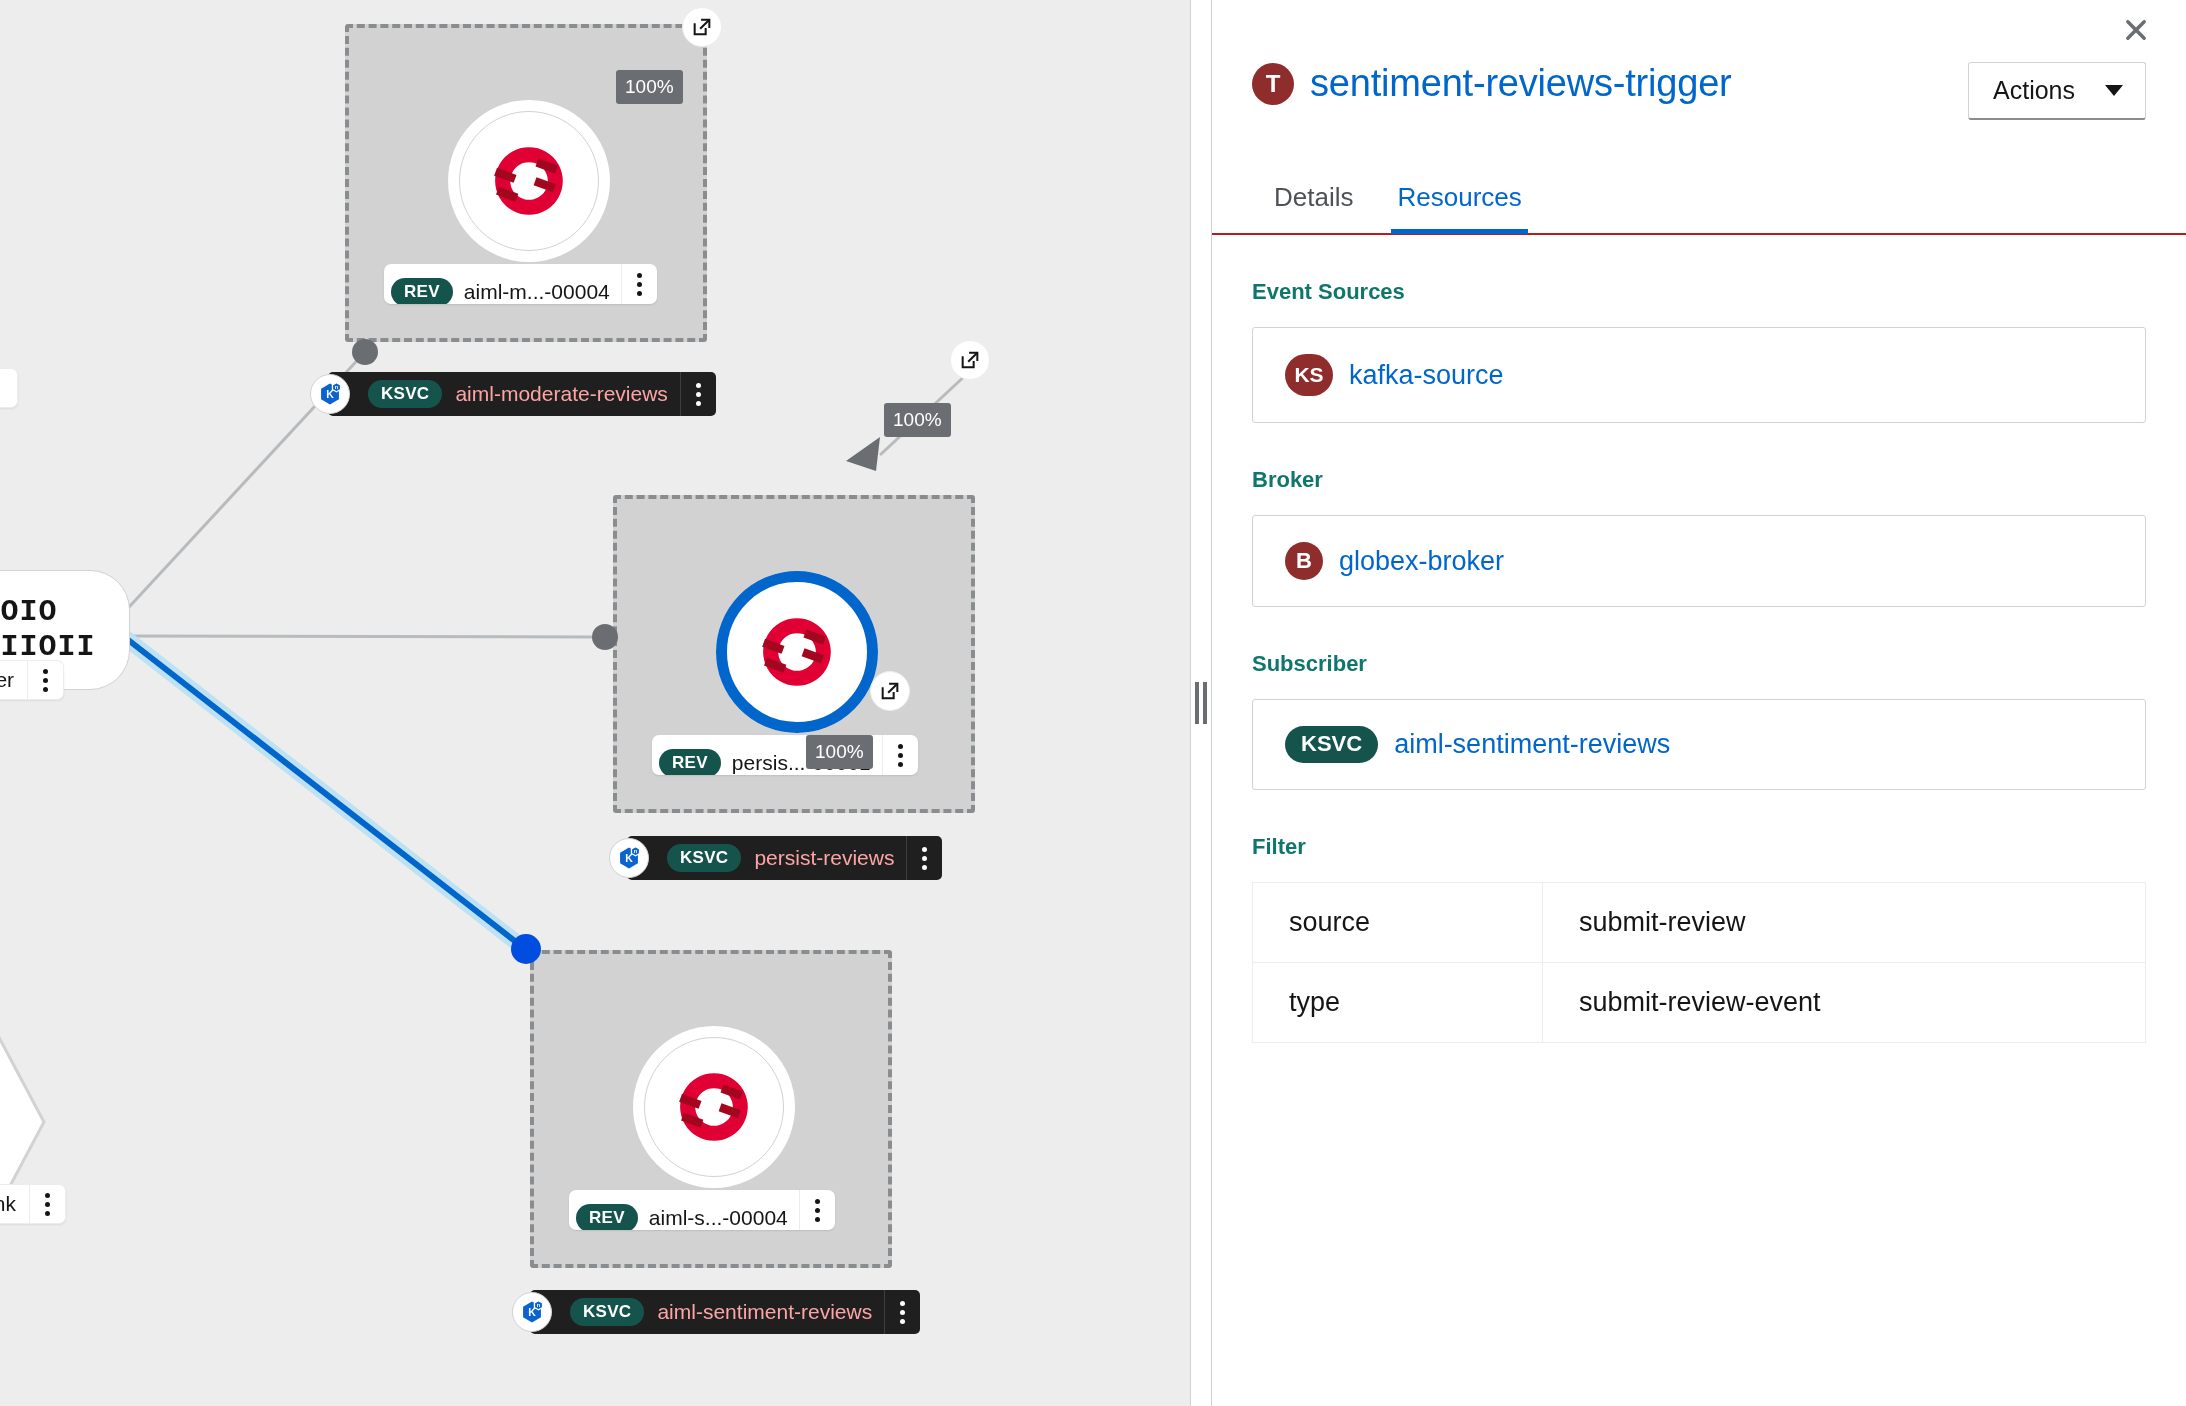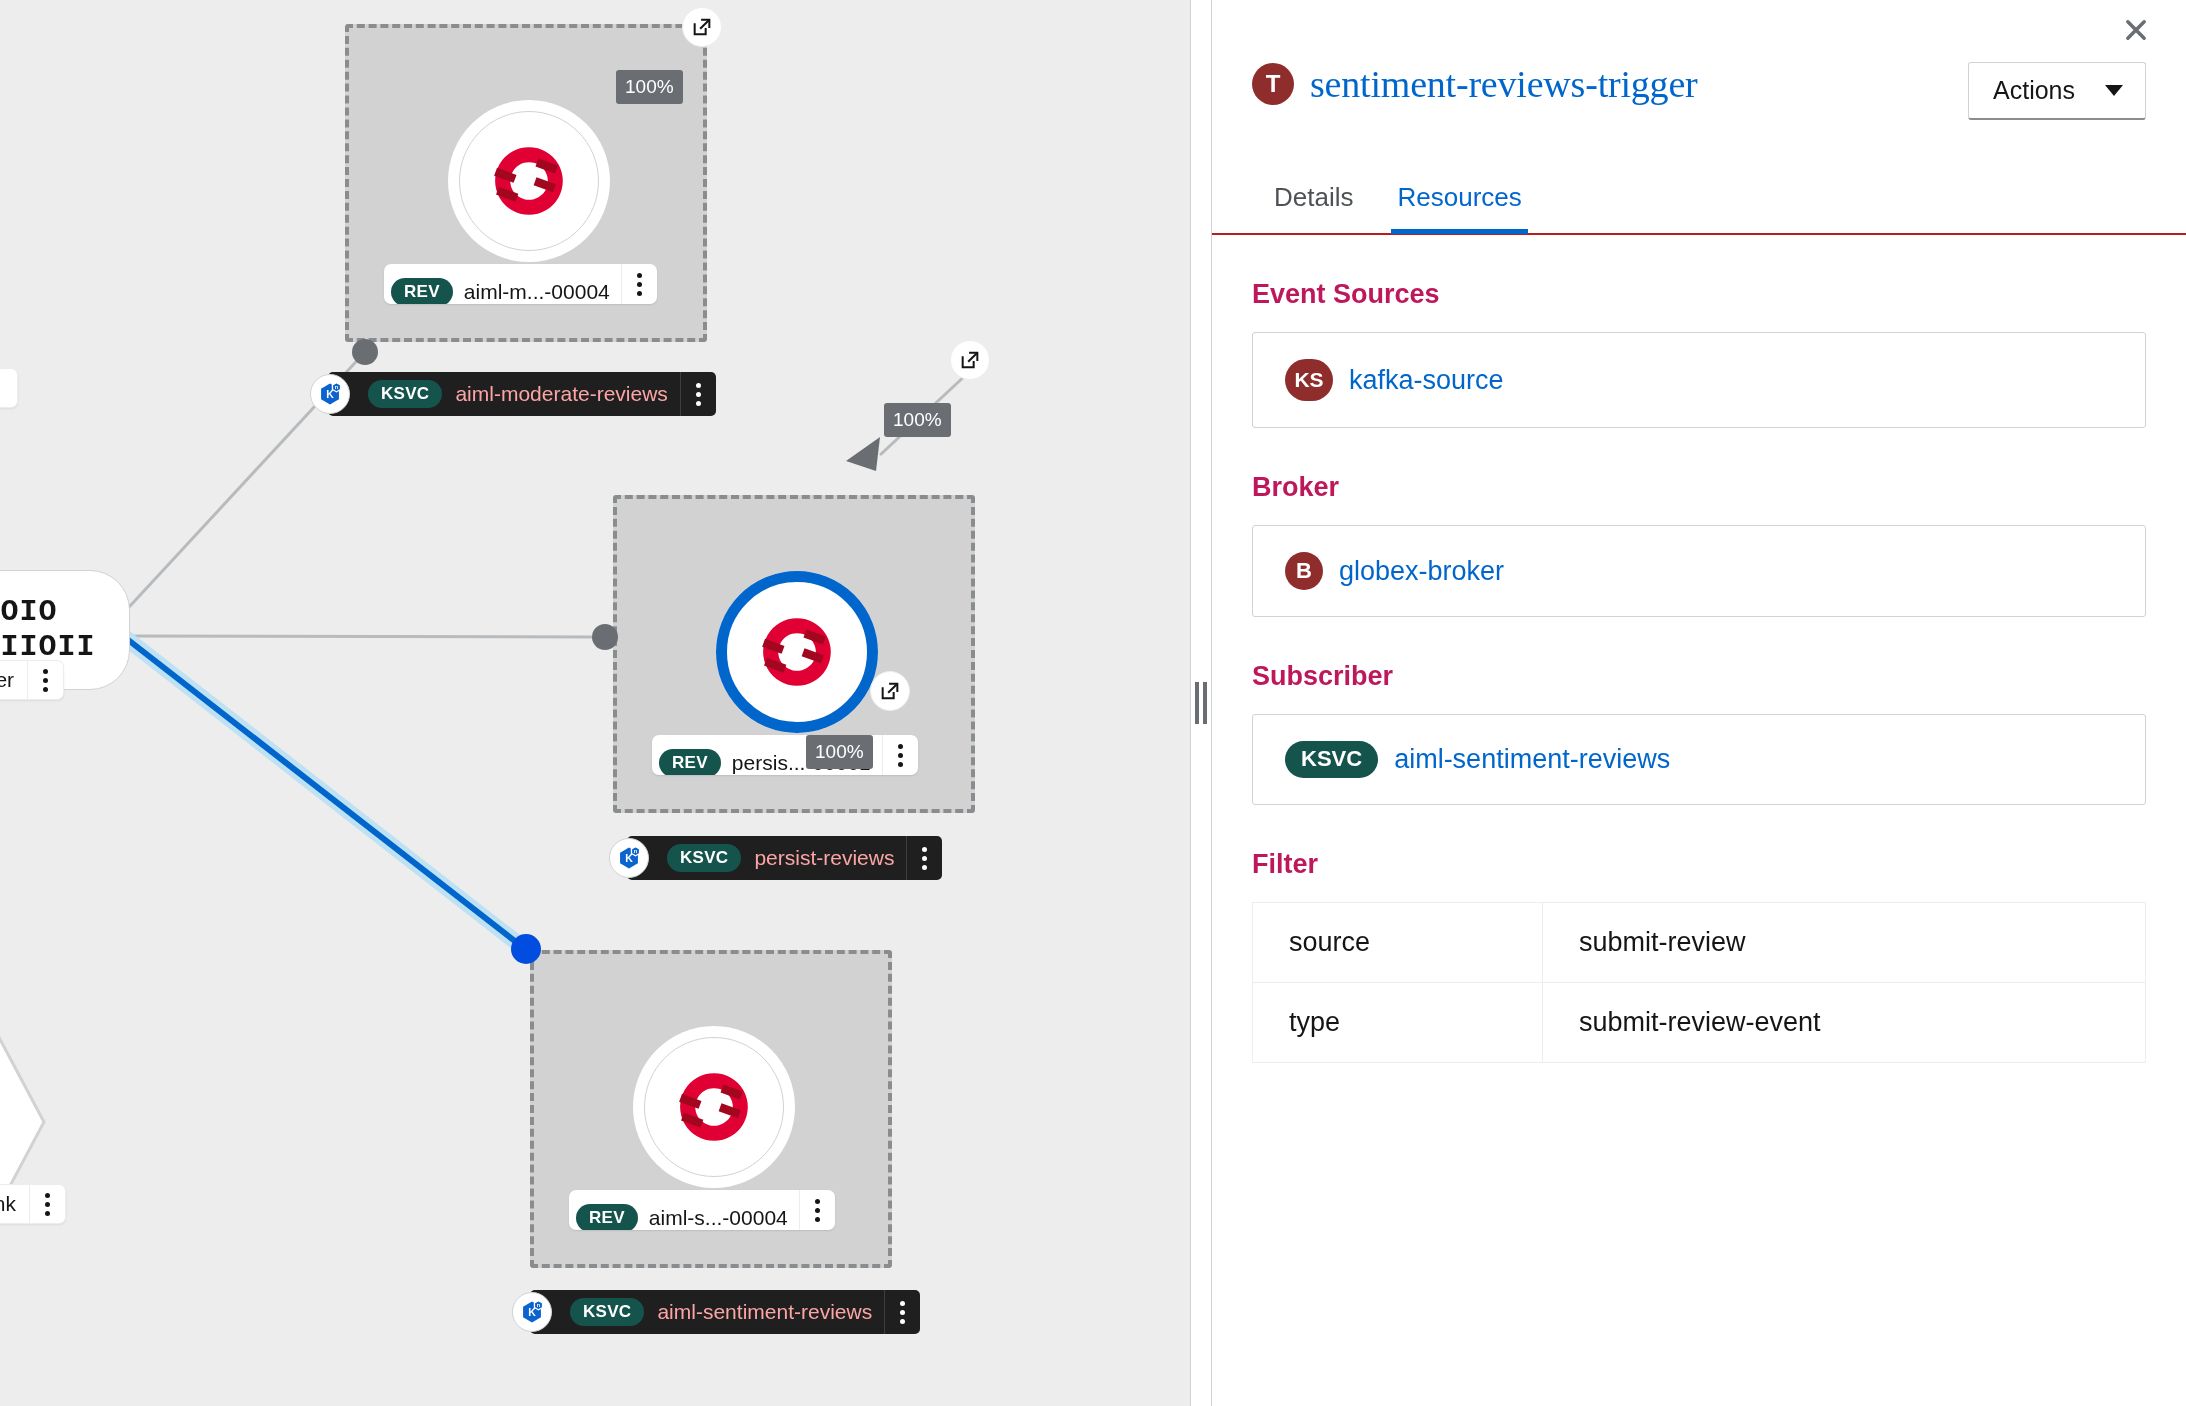--- a/index.html
+++ b/index.html
@@ -149,21 +149,21 @@
   }
   .title-row { display: flex; align-items: center; gap: 16px; }
   .rtype {
     width: 42px; height: 42px; border-radius: 50%;
     background: #8f2c2c; color: #fff;
     display: flex; align-items: center; justify-content: center;
     font-size: 24px; font-weight: 700; flex: none;
   }
   .rtype.ks { width: 48px; border-radius: 24px; font-size: 21px; }
   .rtype.b  { width: 38px; height: 38px; font-size: 22px; }
-  .ptitle { font-size: 38px; color: #0066cc; font-weight: 400; letter-spacing: -.2px; font-family: Liberation Serif, serif; }
+  .ptitle { font-size: 38px; color: #0066cc; font-weight: 400; letter-spacing: -.2px; }
   .actions-btn {
     display: flex; align-items: center; gap: 30px;
     border: 1px solid #d2d2d2; border-bottom: 2px solid #8a8d90;
     background: #fff; padding: 13px 22px 13px 24px; border-radius: 3px;
     font-size: 25px; color: #151515; cursor: pointer;
   }
   .caret {
     width: 0; height: 0; border-left: 9px solid transparent;
     border-right: 9px solid transparent; border-top: 11px solid #151515;
   }
@@ -178,21 +178,21 @@
     font-family: "Liberation Sans", sans-serif;
   }
   .tab.active { color: #0066cc; }
   .tab.active:after {
     content: ""; position: absolute; left: 16px; right: 16px; bottom: -1px;
     height: 5px; background: #0066cc;
   }
 
   .panel-body { padding: 0 40px; }
   .sec-title {
-    font-size: 27px; font-weight: 700; color: #be185d;
+    font-size: 22px; font-weight: 700; color: #0f766e;
     margin: 44px 0 22px;
   }
   .card {
     border: 1px solid #d2d2d2; border-radius: 3px;
     padding: 26px 32px; display: flex; align-items: center;
   }
   .card .lnk { font-size: 27px; color: #0066cc; }
   .card .rtype { margin-right: 16px; }
   .ksvc-badge {
     background: #15544d; color: #fff; border-radius: 22px;

